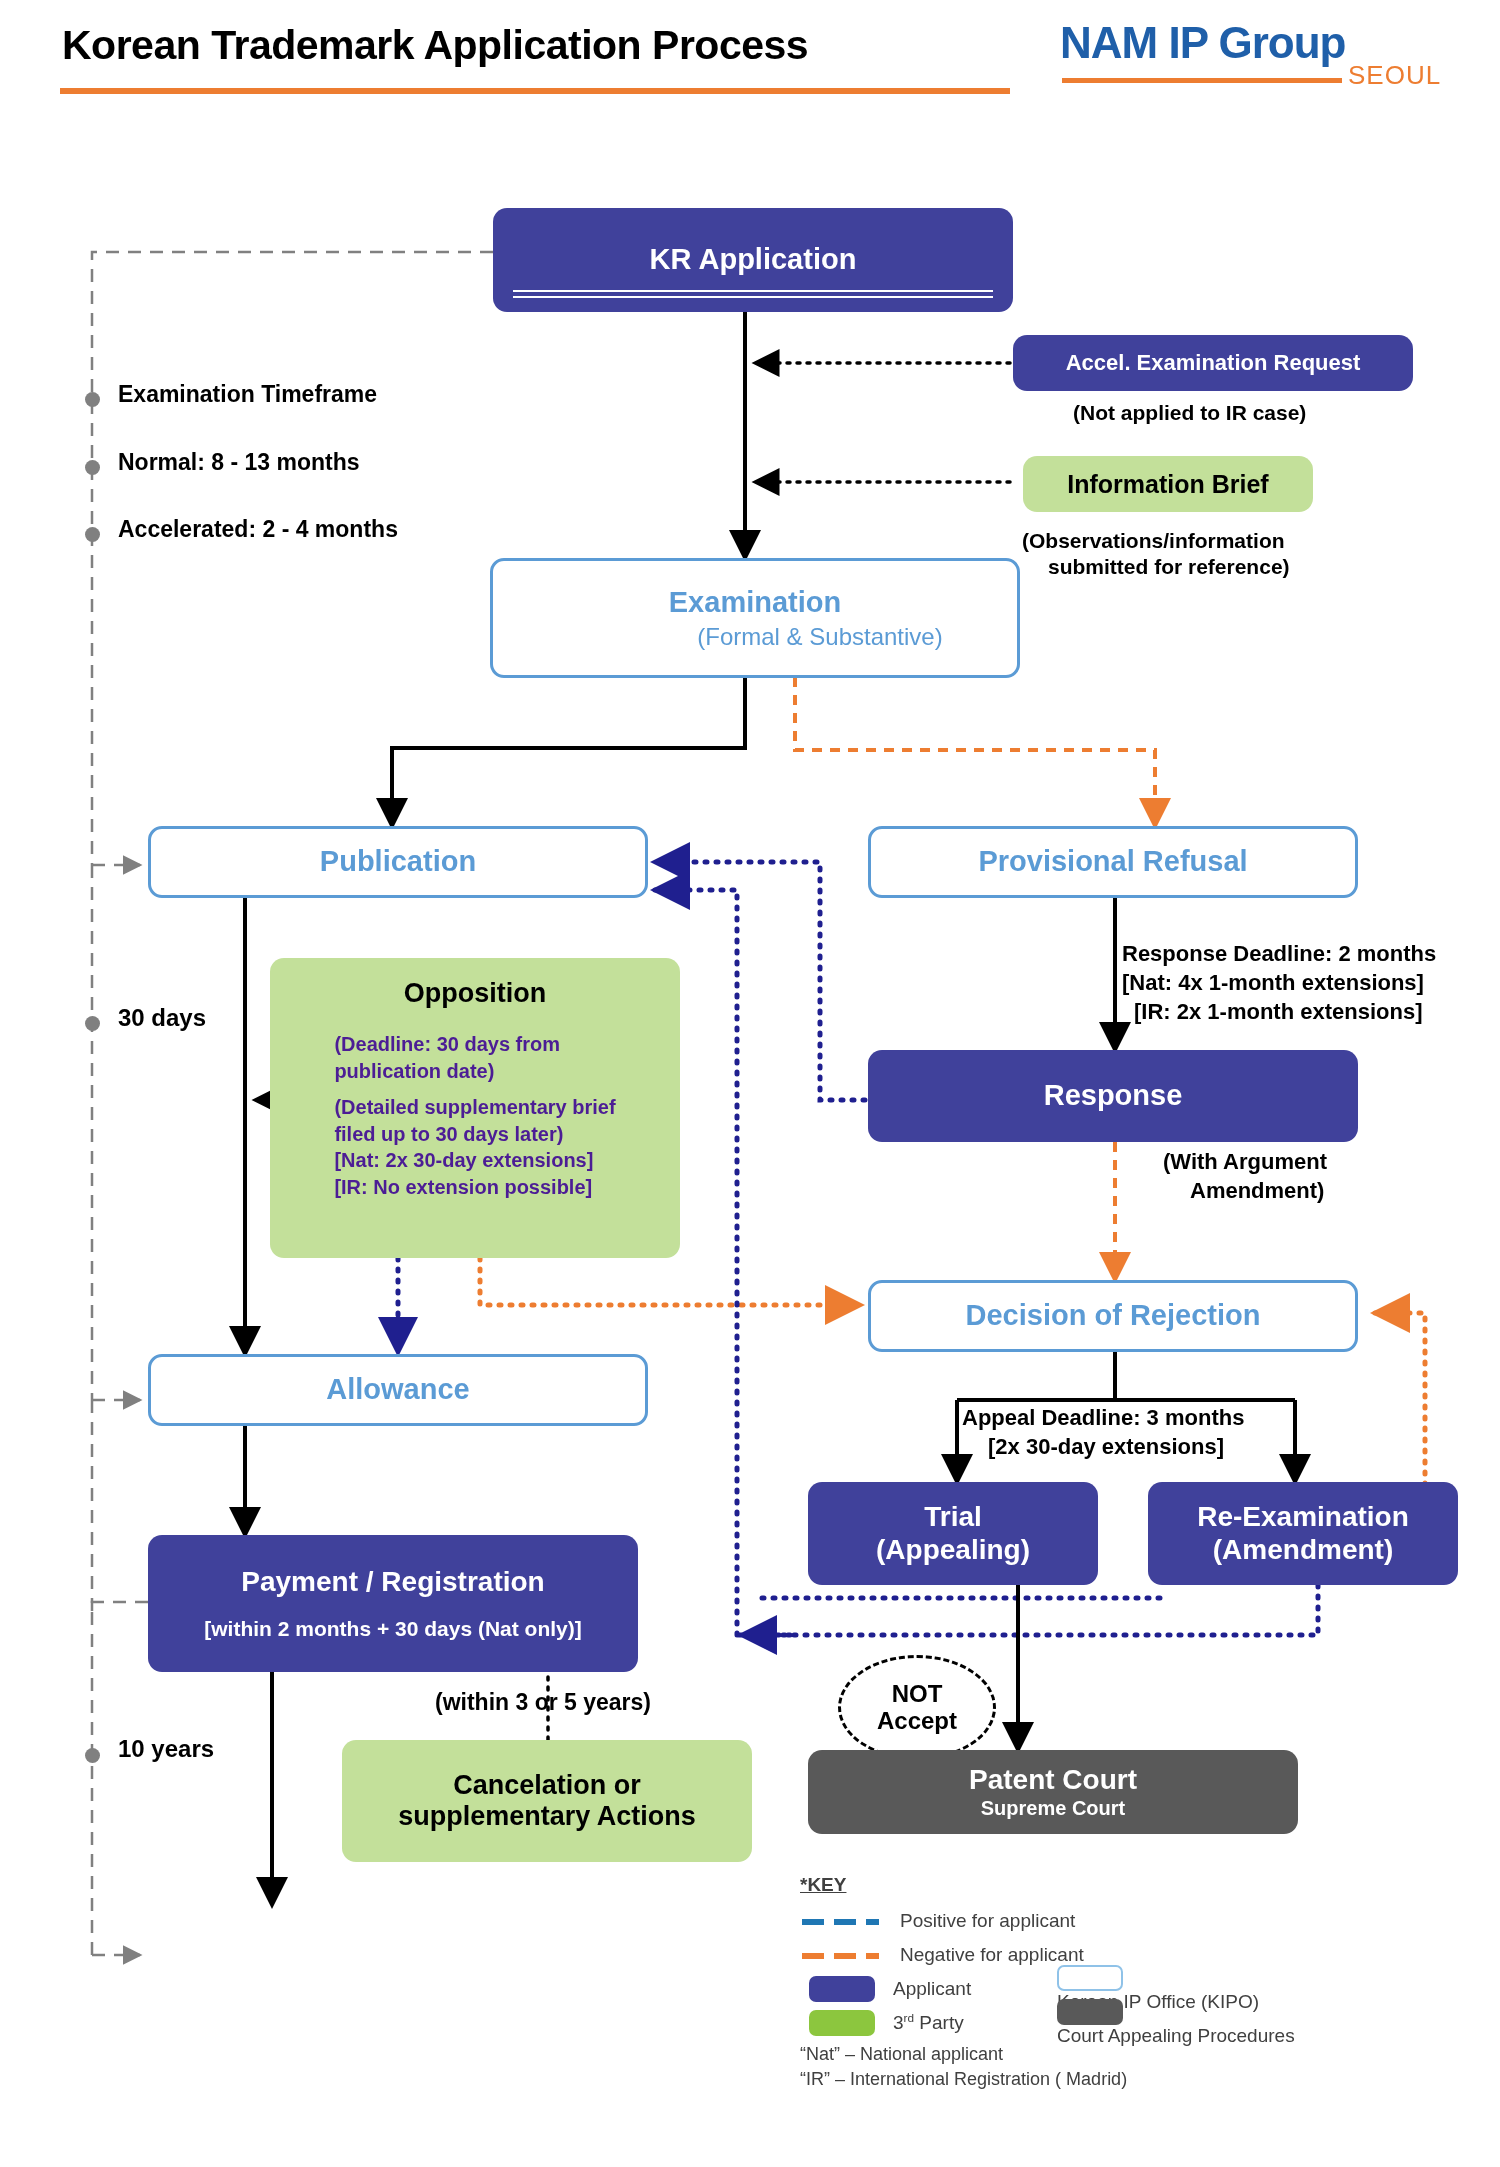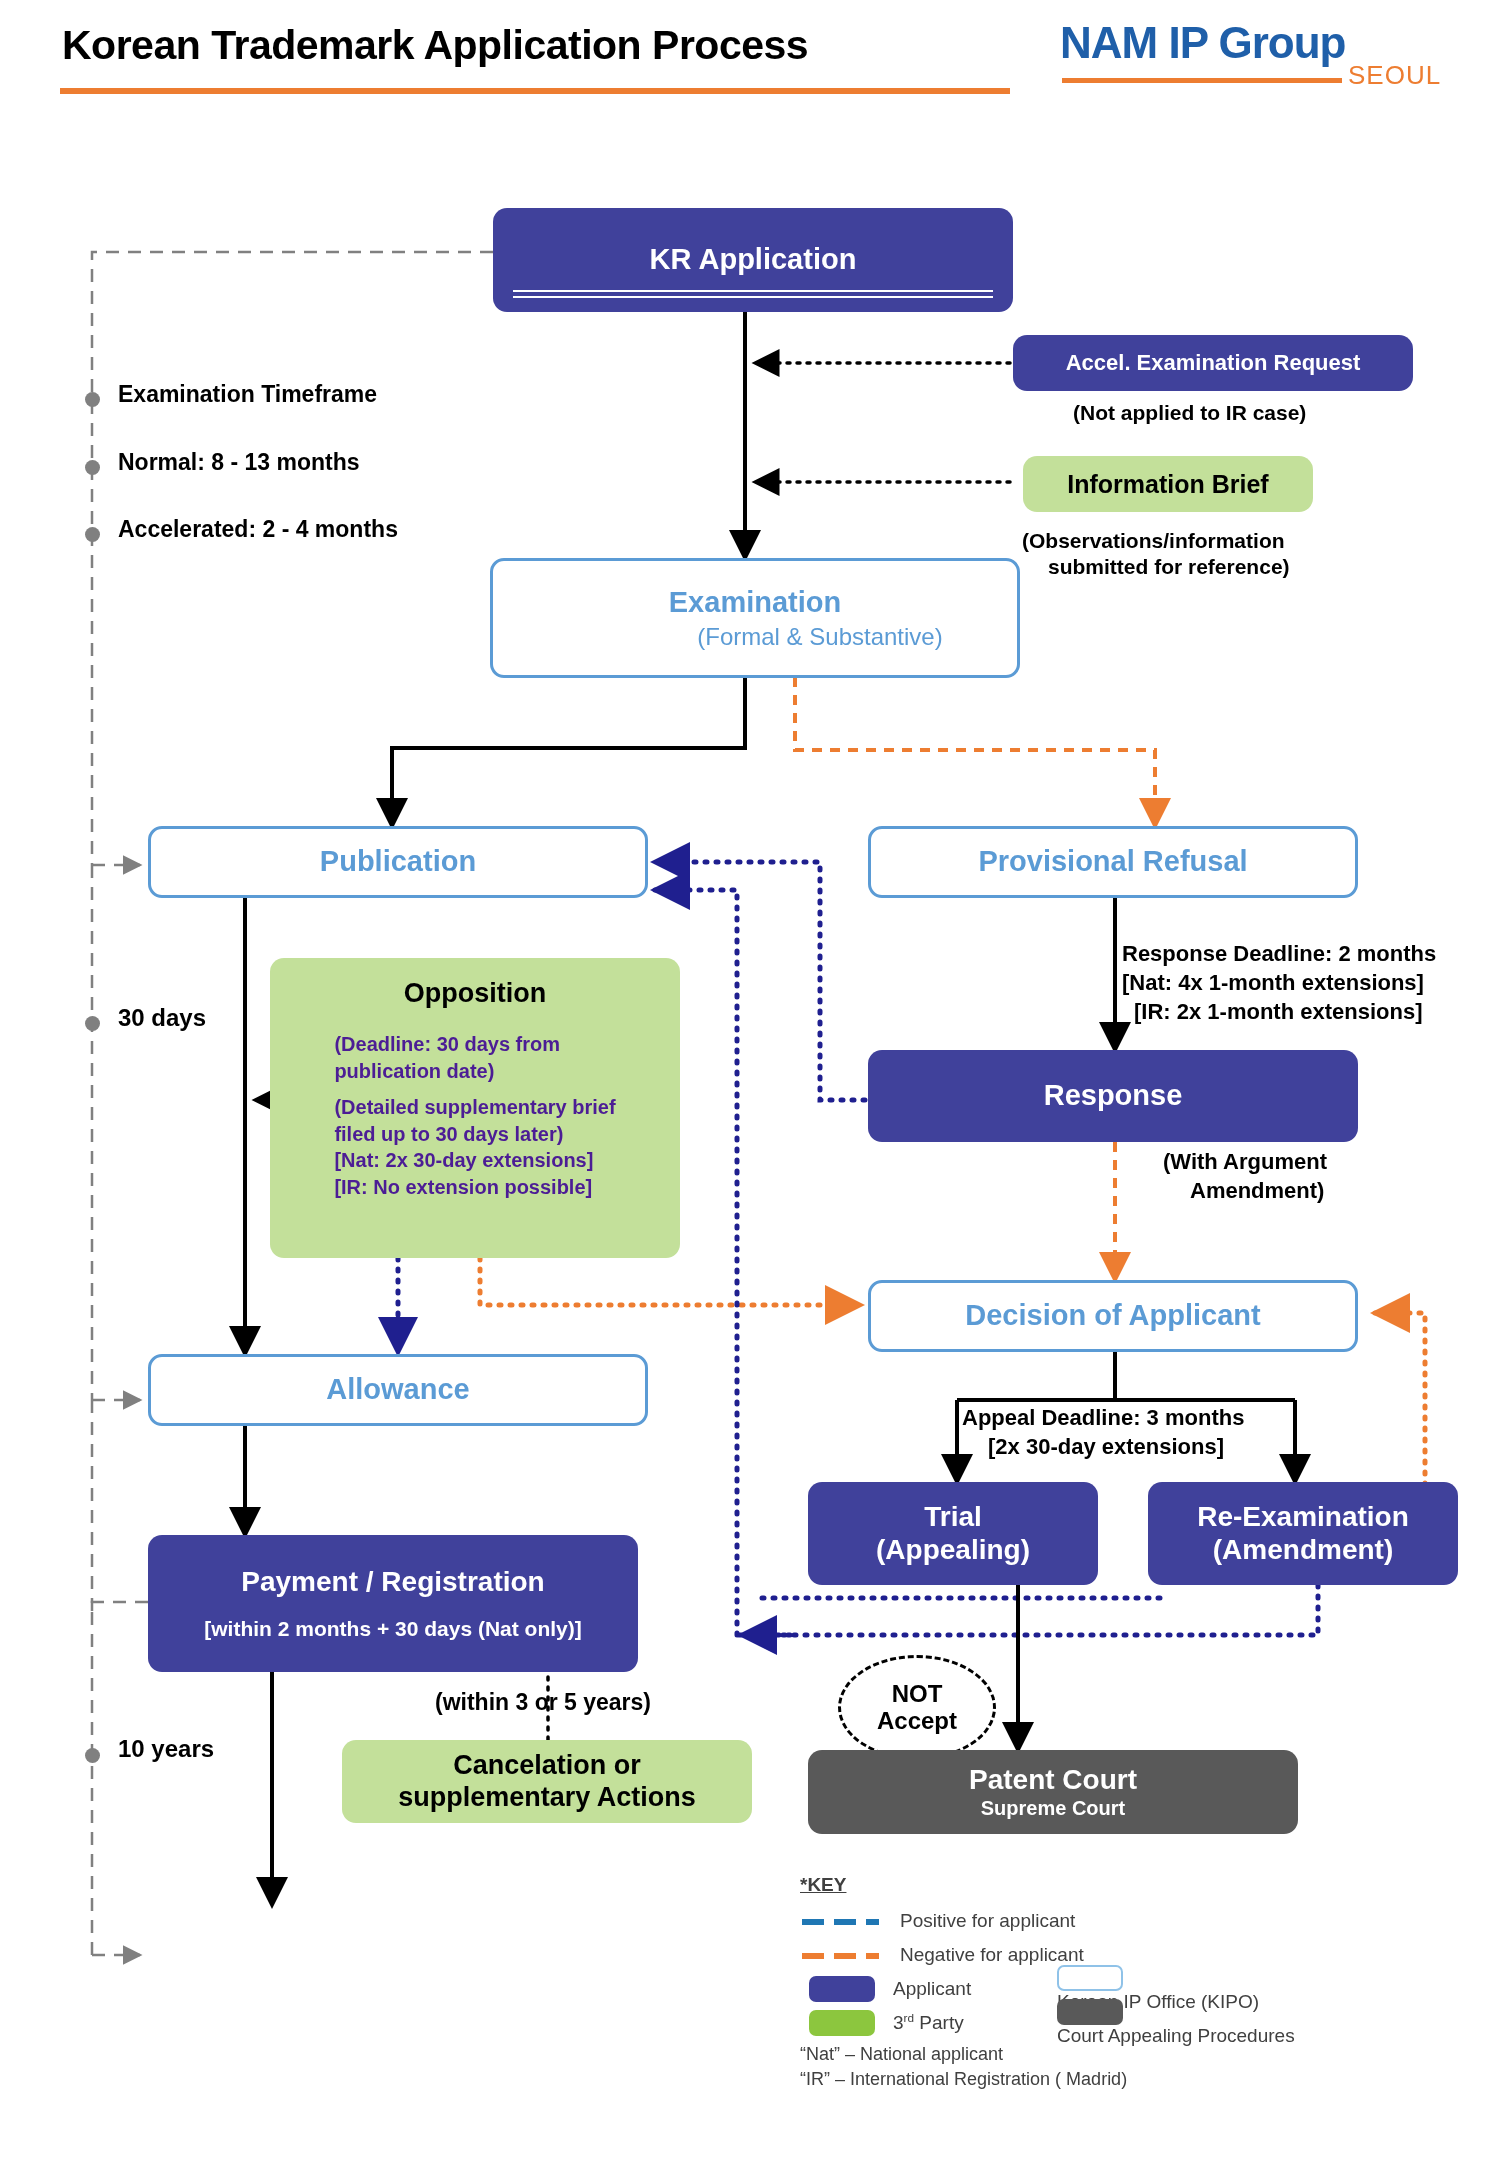--- a/index.html
+++ b/index.html
@@ -250,21 +250,21 @@
     <span class="t1" style="font-size:29px; font-weight:bold;">Response</span>
   </div>
   <div class="lbl lbl-b" style="left:1163px; top:1148px; font-size:22px;">(With Argument</div>
   <div class="lbl lbl-b" style="left:1190px; top:1177px; font-size:22px;">Amendment)</div>
 
   <div class="node n-kipo" style="left:148px; top:1354px; width:500px; height:72px;">
     <span class="t1" style="font-size:29px; font-weight:bold;">Allowance</span>
   </div>
 
   <div class="node n-kipo" style="left:868px; top:1280px; width:490px; height:72px;">
-    <span class="t1" style="font-size:29px; font-weight:bold;">Decision of Applicant</span>
+    <span class="t1" style="font-size:29px; font-weight:bold;">Decision of Rejection</span>
   </div>
 
   <div class="lbl lbl-b" style="left:962px; top:1404px; font-size:22px;">Appeal Deadline: 3 months</div>
   <div class="lbl lbl-b" style="left:988px; top:1433px; font-size:22px;">[2x 30-day extensions]</div>
 
   <div class="node n-applicant" style="left:808px; top:1482px; width:290px; height:103px;">
     <span class="t1" style="font-size:28px; font-weight:bold;">Trial</span>
     <span class="t2" style="font-size:28px; font-weight:bold;">(Appealing)</span>
   </div>
 
@@ -276,21 +276,21 @@
   <div class="node n-applicant" style="left:148px; top:1535px; width:490px; height:137px;">
     <span class="t1" style="font-size:28px; font-weight:bold;">Payment / Registration</span>
     <span class="t2" style="font-size:21px; font-weight:bold; margin-top:18px;">[within  2 months + 30 days (Nat only)]</span>
   </div>
 
   <div class="bullet" style="left:85px; top:1748px;"></div>
   <div class="lbl lbl-b" style="left:118px; top:1734px; font-size:24px;">10 years</div>
 
   <div class="lbl lbl-b" style="left:435px; top:1688px; font-size:23px;">(within 3 or 5 years)</div>
 
-  <div class="node n-third" style="left:342px; top:1740px; width:410px; height:83px;">
+  <div class="node n-third" style="left:342px; top:1740px; width:410px; height:122px;">
     <span class="t1" style="font-size:27px; font-weight:bold;">Cancelation or</span>
     <span class="t2" style="font-size:27px; font-weight:bold;">supplementary Actions</span>
   </div>
 
 
   <div class="ellipse" style="left:838px; top:1655px; width:158px; height:105px; font-size:24px;">
     <span>NOT</span>
     <span>Accept</span>
   </div>
 

